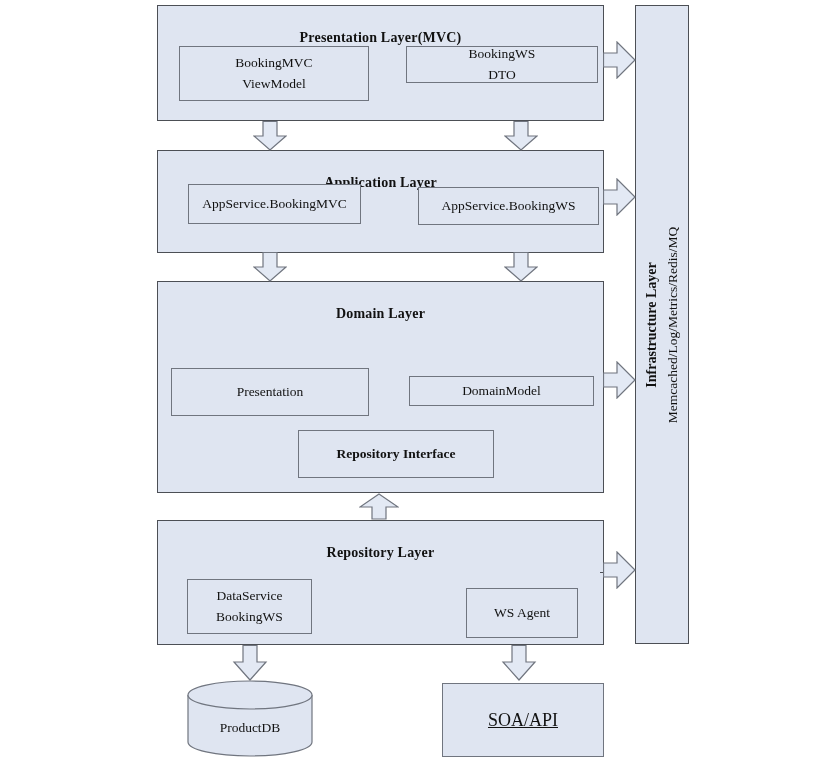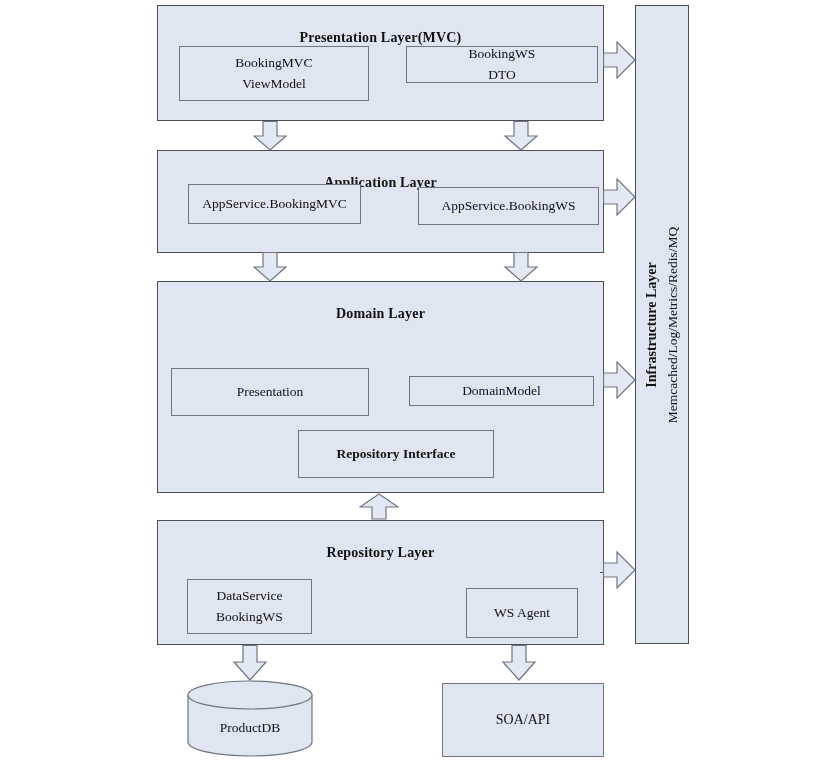--- a/index.html
+++ b/index.html
@@ -68,21 +68,22 @@
   .cylinder-label{
     position:absolute;left:0;right:0;top:40px;
     text-align:center;font-size:13.5px;
   }
   .external-box{
     position:absolute;left:442px;top:683px;width:162px;height:74px;
     background:var(--fill);
     border:1px solid var(--border-inner);
     box-sizing:border-box;
     display:flex;align-items:center;justify-content:center;
-    font-size:14px;
+    font-size:18px;
+    text-decoration:underline;
   }
 </style>
 </head>
 <body>
 
 <div class="canvas">
 
   <section class="layer" style="top:5px;height:116px;">
     <h3 class="layer-title">Presentation Layer(MVC)</h3>
     <div class="node" style="left:21px;top:40px;width:190px;height:55px;">

